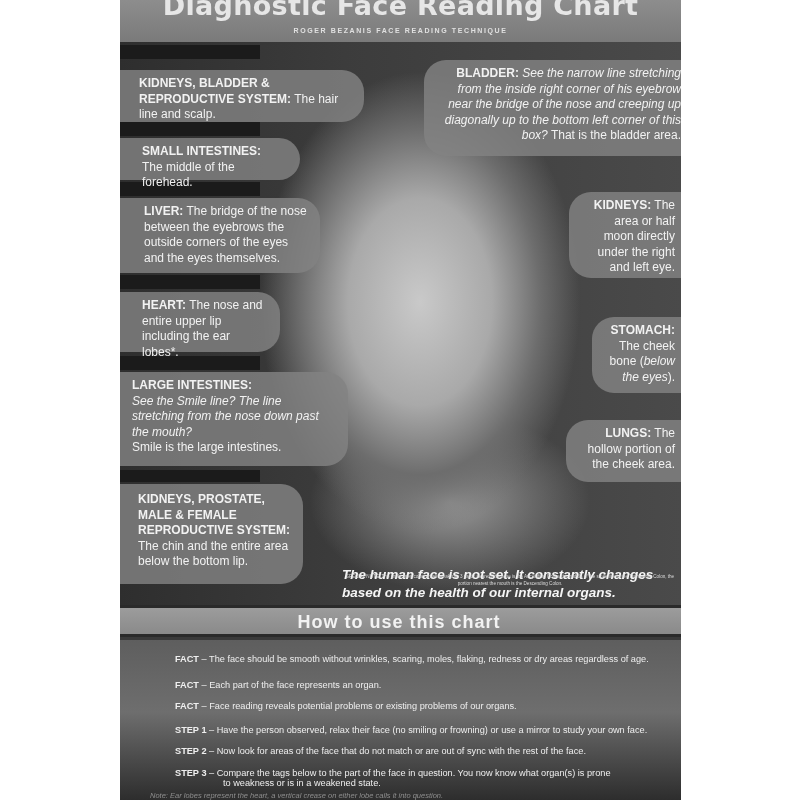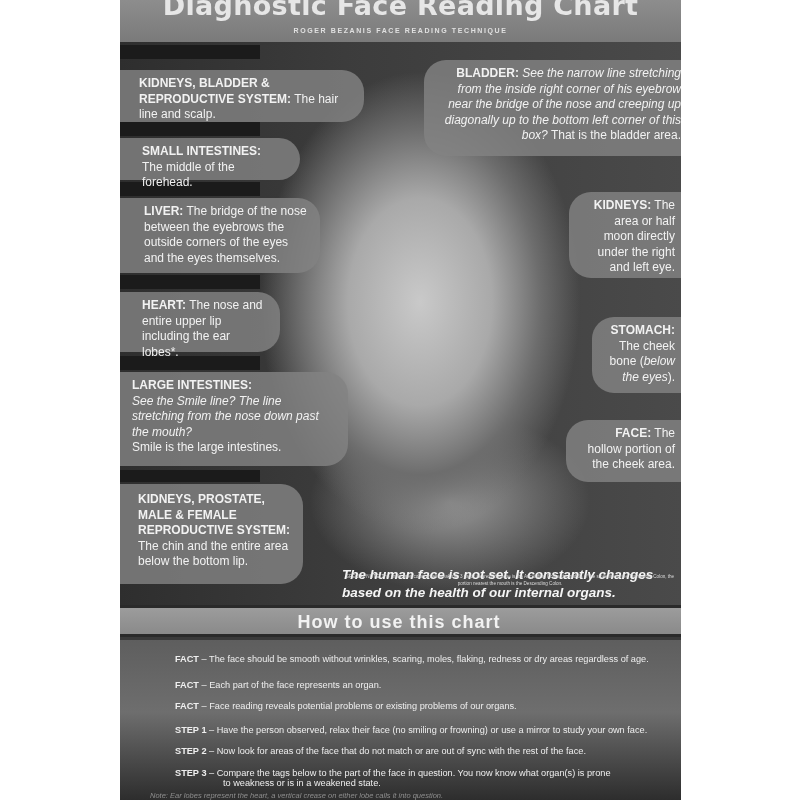--- a/index.html
+++ b/index.html
@@ -126,21 +126,21 @@
   </div>
   <div class="bubble right" style="left:449px;top:192px;width:112px;height:86px;padding-right:6px;">
     <b>KIDNEYS:</b>
     <span>The area or half moon directly under the right and left eye.</span>
   </div>
   <div class="bubble right" style="left:472px;top:317px;width:89px;height:76px;padding-right:6px;">
     <b style="display:block">STOMACH:</b>
     <span>The cheek bone (</span><i>below the eyes</i><span>).</span>
   </div>
   <div class="bubble right" style="left:446px;top:420px;width:115px;height:62px;padding-right:6px;">
-    <b>FACE:</b>
+    <b>LUNGS:</b>
     <span>The hollow portion of the cheek area.</span>
   </div>
 
   <div class="tagline">The human face is not set. It constantly changes based on the health of our internal organs.</div>
   <div class="special-note">SPECIAL NOTE: The smile lines/colon areas break into 3 parts; nearest the nose is the Ascending Colon, the middle of the smile line is the Transverse Colon, the portion nearest the mouth is the Descending Colon.</div>
 
   <div class="howto-band">
     <div class="howto-title">How to use this chart</div>
   </div>
   <div class="howto-body"></div>

